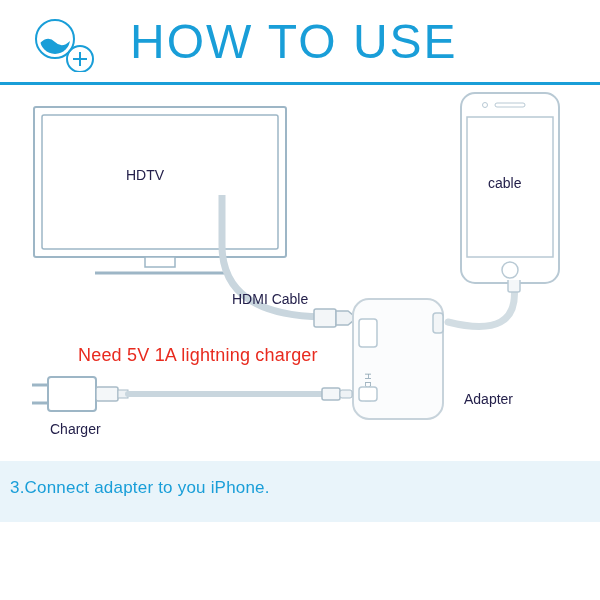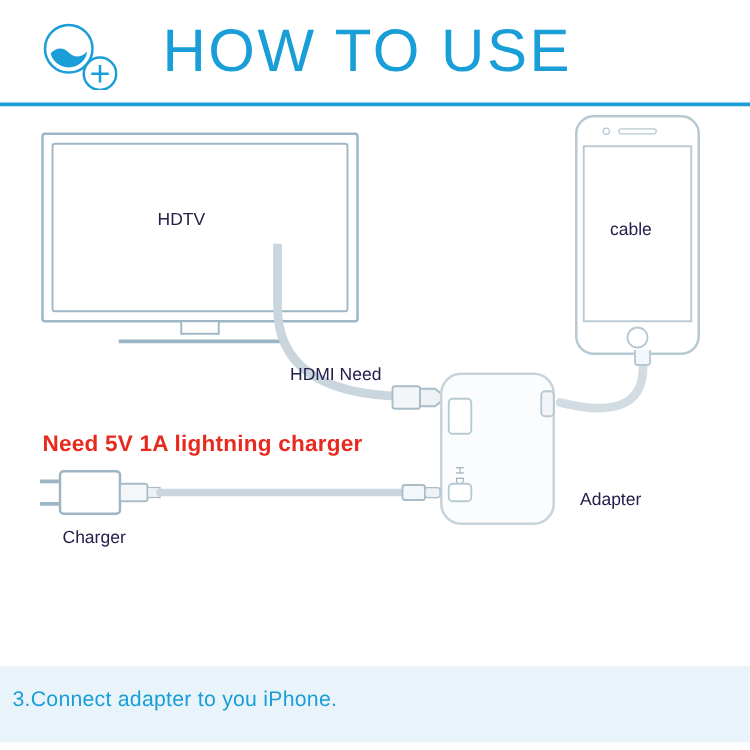--- a/index.html
+++ b/index.html
@@ -27,39 +27,40 @@
     position: absolute;
     left: 130px;
     top: 14px;
     font-size: 48px;
     font-weight: 400;
     letter-spacing: 2px;
     color: #199ed8;
   }
   .diagram {
     position: relative;
-    height: 448px;
+    height: 376px;
     font-size: 14px;
     color: #24204b;
   }
   .label { position: absolute; font-size: 14px; color: #24204b; }
   .instructions {
     background: #e9f4fa;
     padding: 12px 10px 18px 10px;
     font-size: 17px;
     color: #199ed8;
     line-height: 1.8;
     letter-spacing: .2px;
   }
   .warning {
     position: absolute;
     color: #e82a1e;
     font-size: 18px;
-    font-weight: 700;
+    font-weight: 400;
     letter-spacing: .2px;
+    margin-left: 44px;
   }
 </style>
 </head>
 <body>
 
 <div class="title-bar">
   <span class="logo">
     <svg width="60" height="54" viewBox="0 0 60 54">
       <defs>
         <clipPath id="logoclip">
@@ -100,21 +101,21 @@
   <span class="label" style="left:488px;top:90px">cable</span>
 
   <svg style="position:absolute;left:212px;top:110px" width="140" height="170" viewBox="0 0 140 170">
     <path d="M10 0 V50 Q10 120 110 122" fill="none" stroke="#c9d6de" stroke-width="7" stroke-linecap="round"></path>
 
     <g transform="translate(102,112)">
       <rect x="0" y="2" width="22" height="18" rx="2" fill="#f3f6f8" stroke="#a9bcc8" stroke-width="1.5"></rect>
       <path d="M22 4 h12 l5 4 v6 l-5 4 h-12 z" fill="#eef2f5" stroke="#a9bcc8" stroke-width="1.5"></path>
     </g>
   </svg>
-  <span class="label" style="left:232px;top:206px">HDMI Need</span>
+  <span class="label" style="left:232px;top:206px">HDMI Cable</span>
 
   <svg style="position:absolute;left:345px;top:210px" width="110" height="130" viewBox="0 0 110 130">
     <rect x="8" y="4" width="90" height="120" rx="16" fill="#fbfcfd" stroke="#c7d3db" stroke-width="2"></rect>
 
     <rect x="14" y="24" width="18" height="28" rx="3" fill="#fff" stroke="#b8c9d4" stroke-width="1.5"></rect>
     <text x="23" y="78" writing-mode="tb" font-size="9" fill="#8aa2b1" letter-spacing="2">HDMI</text>
 
     <rect x="14" y="92" width="18" height="14" rx="3" fill="#fff" stroke="#b8c9d4" stroke-width="1.5"></rect>
 
     <rect x="88" y="18" width="10" height="20" rx="3" fill="#f2f5f7" stroke="#b8c9d4" stroke-width="1.5"></rect>

